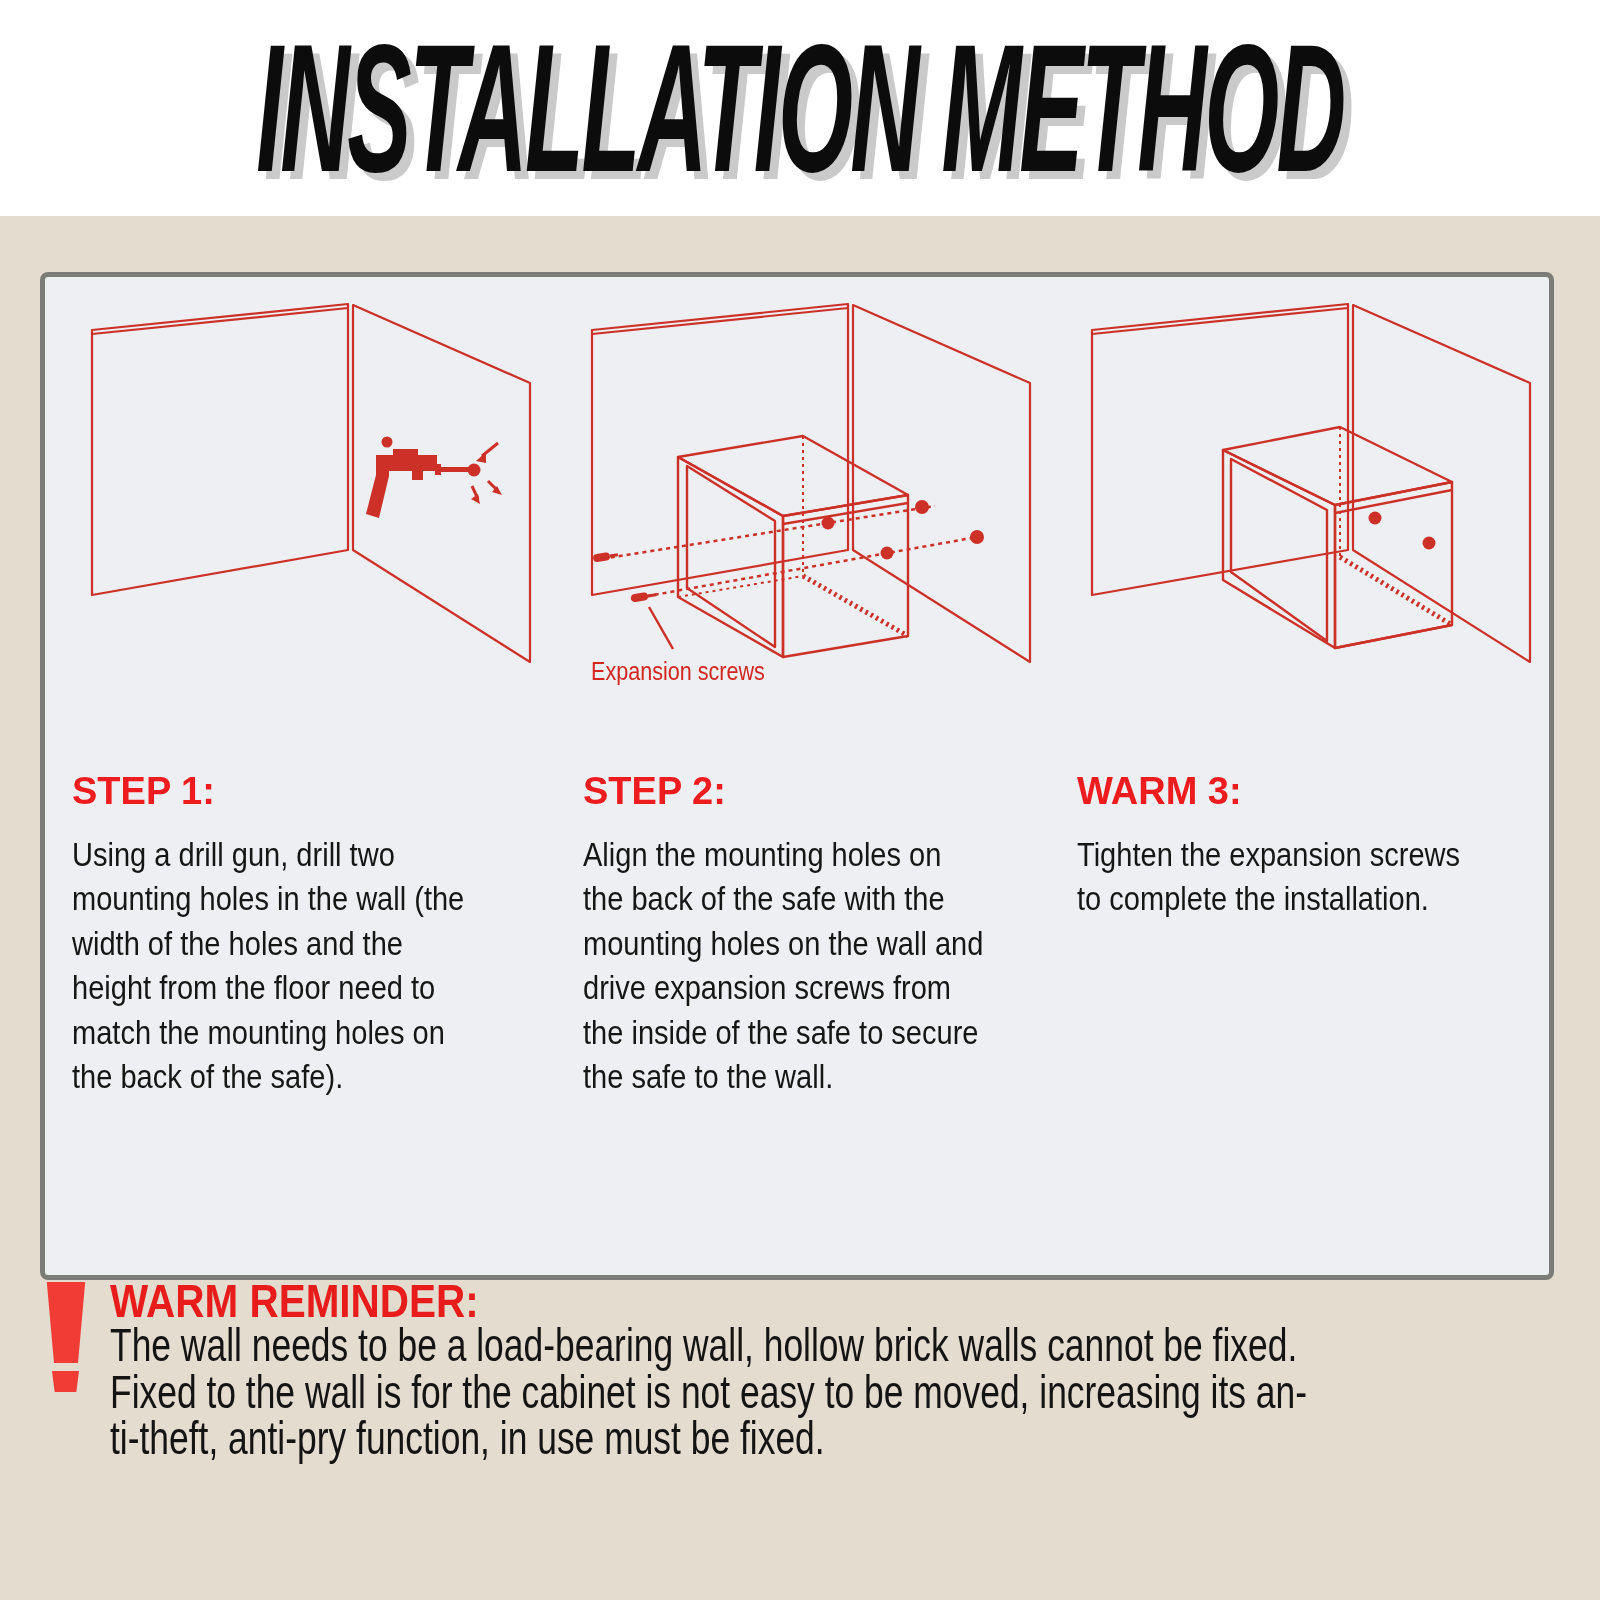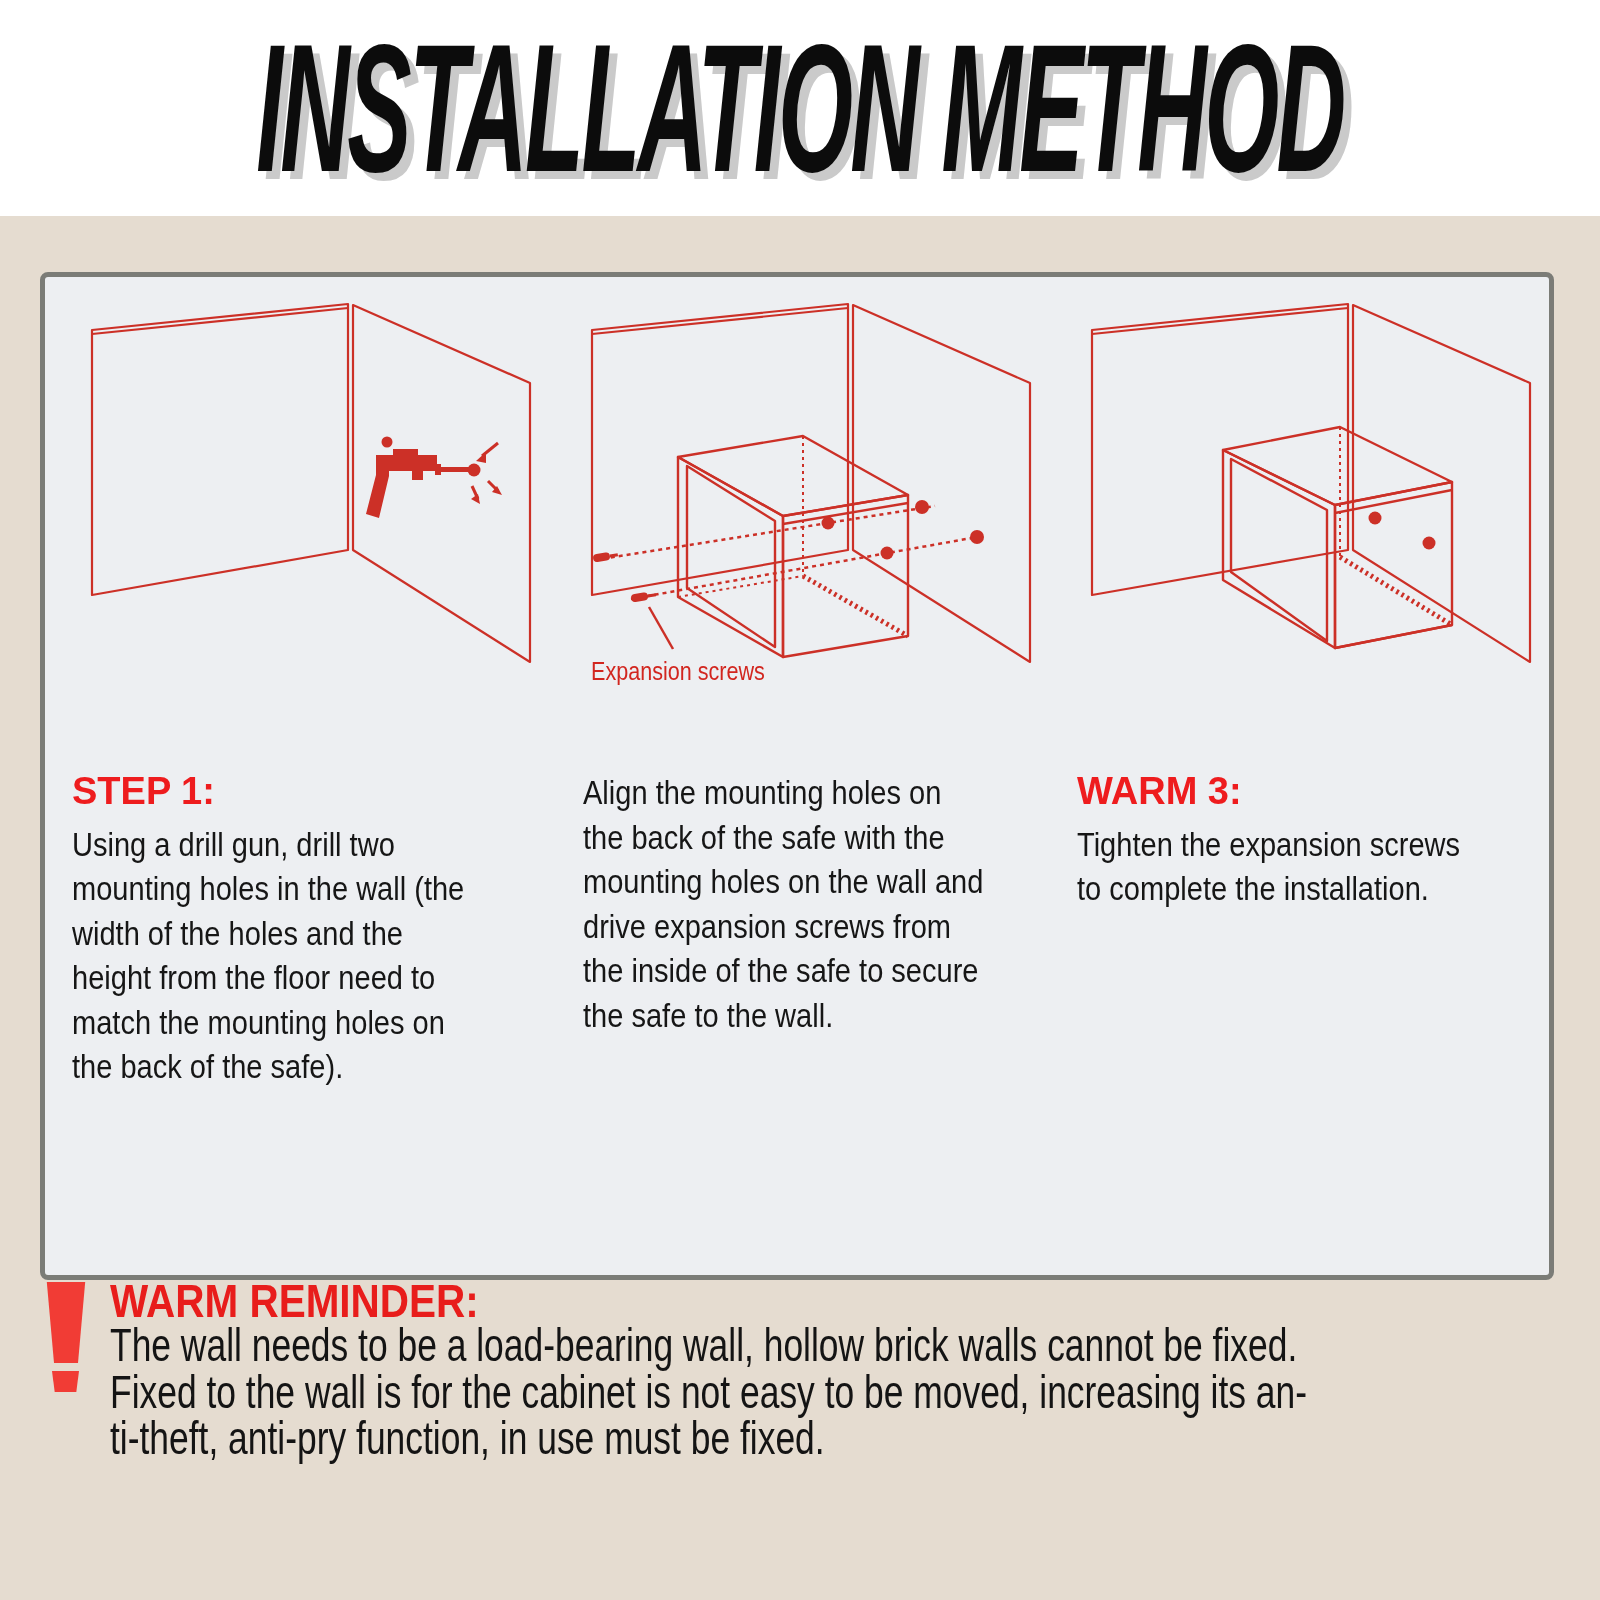--- a/index.html
+++ b/index.html
@@ -42,21 +42,21 @@
     font-size: 26px; color: #d2261f; white-space: nowrap;
     transform: scaleX(0.83); transform-origin: left top;
   }
 
   .step { position: absolute; top: 494px; width: 500px; }
   .s1 { left: 27px; }
   .s2 { left: 538px; }
   .s3 { left: 1032px; }
   .step h2 {
     font-size: 38px; font-weight: bold; color: #ee1c1e;
-    margin-bottom: 10px; line-height: 1.1;
+    margin-bottom: 20px; line-height: 1.1;
   }
   .step p {
     font-size: 33px; color: #161616; line-height: 44.5px;
     white-space: pre-line;
     width: 600px;
     transform: scaleX(0.88); transform-origin: left top;
   }
 
   
   .reminder { position: absolute; left: 0; top: 1270px; width: 1376px; height: 250px; }
@@ -193,20 +193,21 @@
     <div class="step s1">
       <h2>STEP 1:</h2>
       <p>Using a drill gun, drill two
 mounting holes in the wall (the
 width of the holes and the
 height from the floor need to
 match the mounting holes on
 the back of the safe).</p>
     </div>
     <div class="step s2">
+      <h2>STEP 2:</h2>
       <p>Align the mounting holes on
 the back of the safe with the
 mounting holes on the wall and
 drive expansion screws from
 the inside of the safe to secure
 the safe to the wall.</p>
     </div>
     <div class="step s3">
       <h2>WARM 3:</h2>
       <p>Tighten the expansion screws

